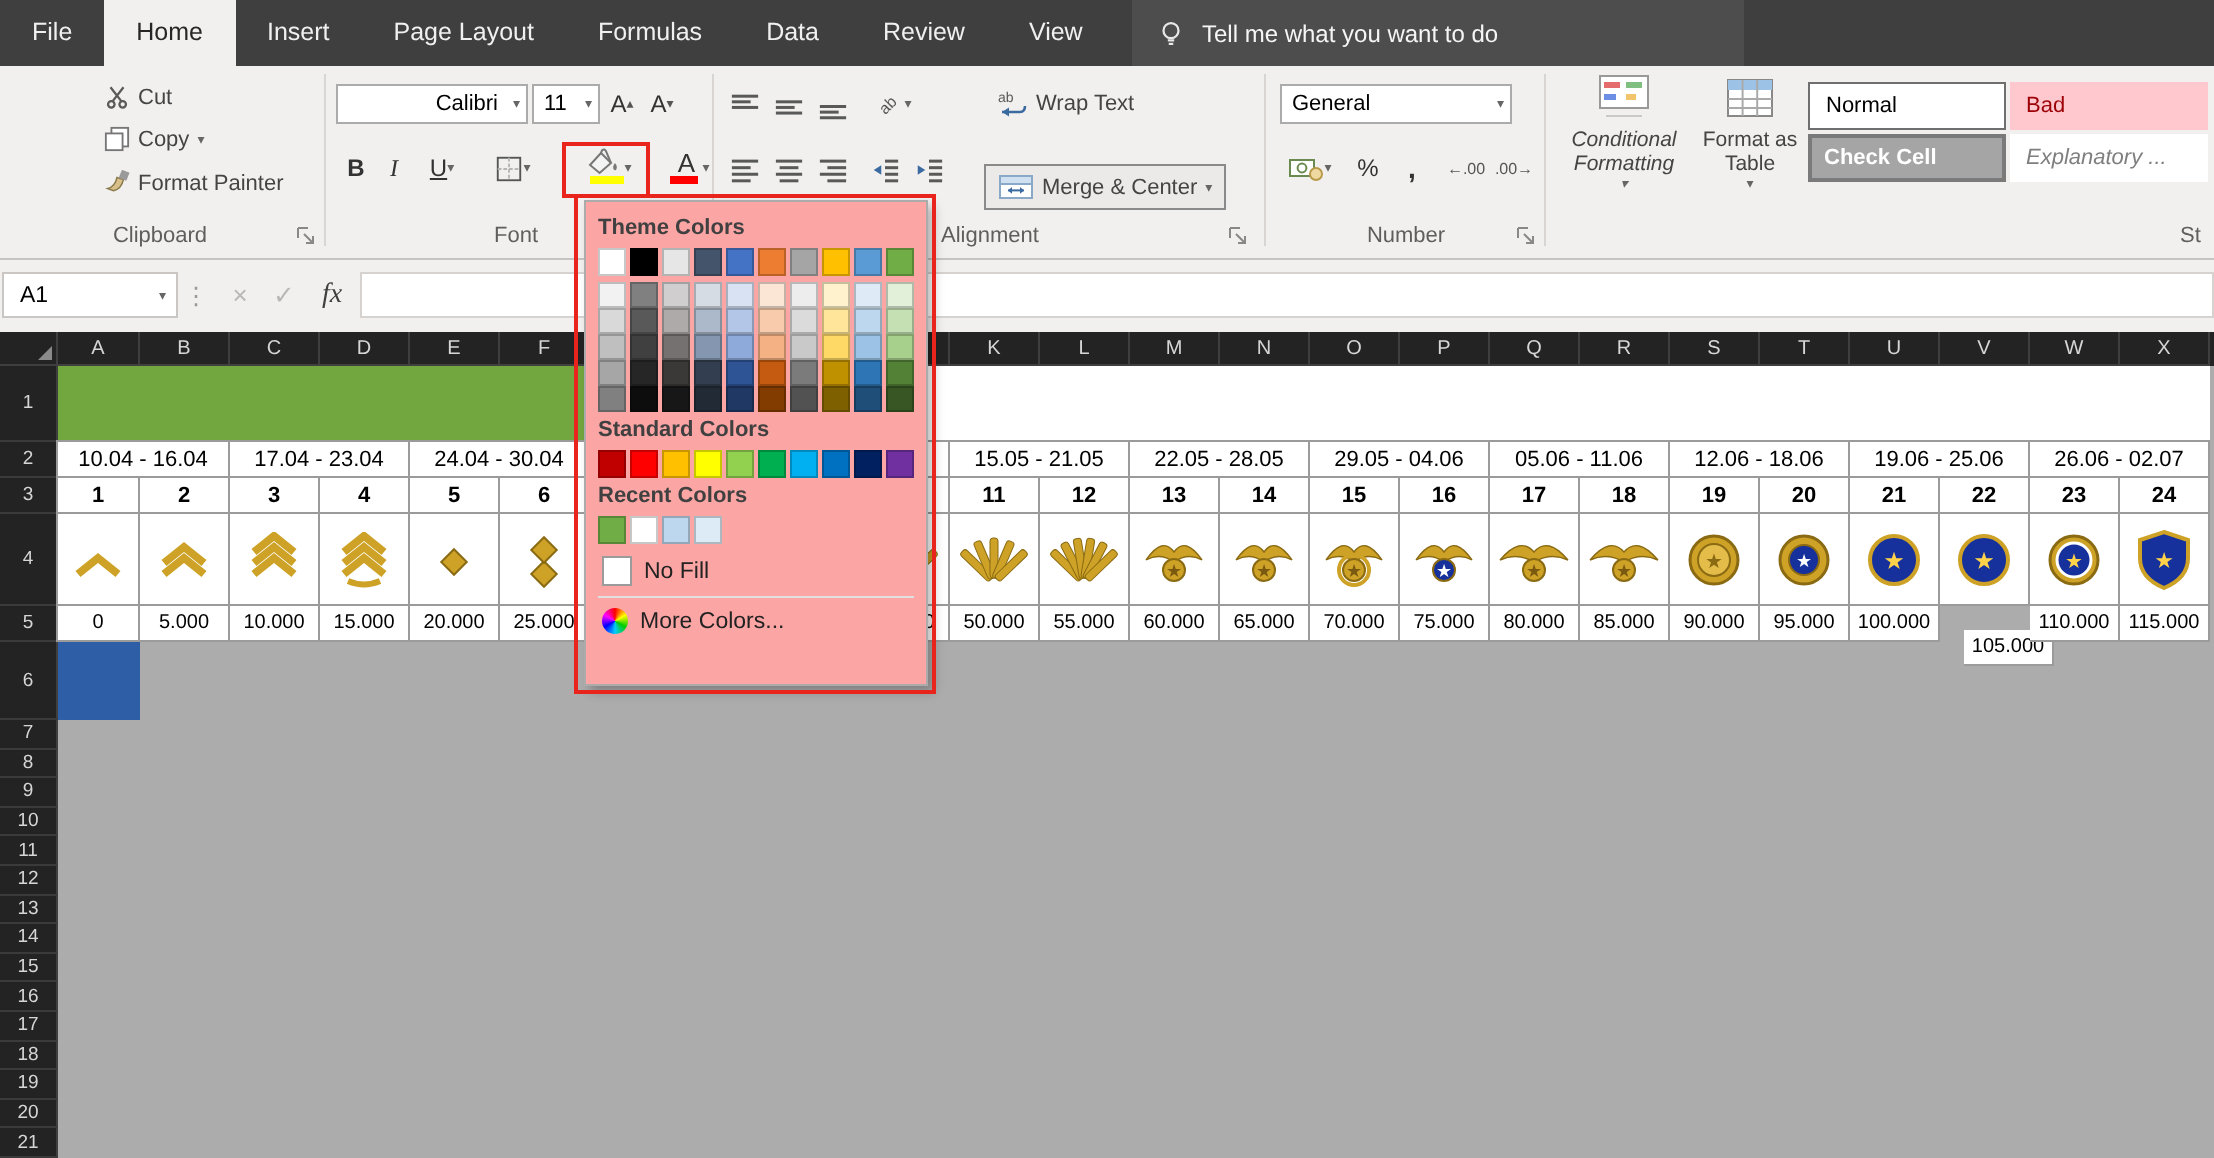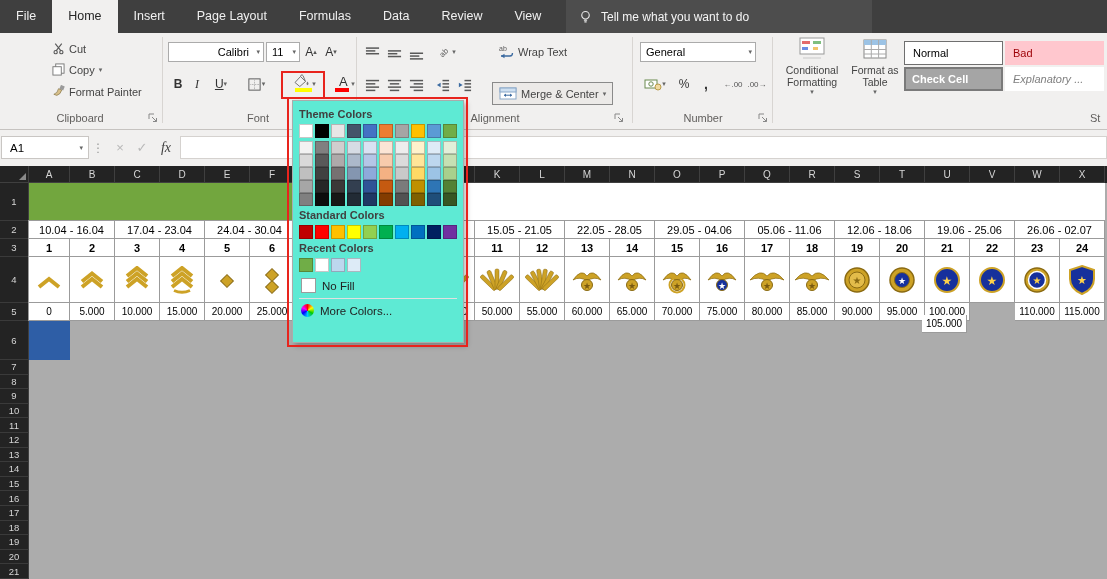--- a/index.html
+++ b/index.html
@@ -46,21 +46,21 @@
   .corner{background:#232323;border-right:1px solid #3F3F3F;border-bottom:1px solid #3F3F3F;}
   .corner::after{content:"";position:absolute;right:2px;bottom:2px;border-left:7px solid transparent;border-bottom:7px solid #8A8A8A;}
   .colhdr{background:#232323;color:#D6D6D6;font-size:10px;display:flex;align-items:center;justify-content:center;border-right:1px solid #3F3F3F;border-bottom:1px solid #3F3F3F;}
   .rowhdr{background:#232323;color:#D6D6D6;font-size:9.5px;display:flex;align-items:center;justify-content:center;border-bottom:1px solid #3A3A3A;border-right:1px solid #3F3F3F;}
   .cell{background:#fff;display:flex;align-items:center;justify-content:center;font-size:11px;color:#000;overflow:hidden;}
   .c-b{border-right:1px solid #9B9B9B;border-bottom:1px solid #9B9B9B;}
   .c-num{font-weight:bold;}
   .c-val{font-size:10px;}
   .tbl-outline{border-left:1px solid #9B9B9B;border-top:1px solid #9B9B9B;background:transparent;}
   
-  .palette{position:absolute;left:292px;top:100px;width:172px;height:243px;background:#5eead4;border:1px solid #ABABAB;box-shadow:3px 3px 5px rgba(0,0,0,.25);padding:4px 6px;box-sizing:border-box;z-index:40;font-size:11.5px;}
+  .palette{position:absolute;left:292px;top:100px;width:172px;height:243px;background:#fca5a5;border:1px solid #ABABAB;box-shadow:3px 3px 5px rgba(0,0,0,.25);padding:4px 6px;box-sizing:border-box;z-index:40;font-size:11.5px;}
   .pal-label{font-weight:bold;color:#404040;font-size:11px;margin:3px 0 4px;}
   .swrow{display:grid;grid-template-columns:repeat(10,14px);gap:2px;margin-bottom:3px;}
   .swgrid{display:grid;grid-template-columns:repeat(10,14px);column-gap:2px;row-gap:0;margin-bottom:2px;}
   .swatch{width:14px;height:14px;box-sizing:border-box;border:1px solid rgba(0,0,0,.22);cursor:pointer;}
   .swgrid .swatch{height:13px;}
   .pal-item{display:flex;align-items:center;gap:6px;padding:3px 2px;color:#222;cursor:pointer;}
   .nofill-ic{width:13px;height:13px;border:1px solid #9B9B9B;background:#fff;}
   .wheel{width:13px;height:13px;border-radius:50%;background:conic-gradient(#f00,#ff0,#0c0,#0cf,#00f,#f0f,#f00);}
   .pal-sep{height:1px;background:#E0E0E0;margin:2px 0;}
   
@@ -328,21 +328,21 @@
   <div class="tbtn" style="left:746px;top:40px;width:22px;height:22px;font-size:8px;color:#555;">.00→</div>
   <div class="grp-label" style="left:636px;width:134px;">Number</div>
   <div class="launcher" style="left:758px;top:80px;">
     <svg width="10" height="10" viewBox="0 0 10 10">
         <path d="M1 1 v5 M1 1 h5" stroke="#888" fill="none"></path>
         <path d="M4 4 l4.5 4.5 M8.5 5 v3.5 h-3.5" stroke="#888" fill="none"></path>
       </svg>
   </div>
   <div class="rsep" style="left:772px;"></div>
 
-  <div class="bigbtn" style="left:780px;top:4px;width:64px;height:74px;font-size:10.5px;">
+  <div class="bigbtn" style="left:780px;top:4px;width:64px;height:74px;font-size:10.5px;font-style:italic;">
     <span style="margin-bottom:3px;">
       <svg width="26" height="24" viewBox="0 0 26 24">
           <rect x="1" y="1" width="24" height="16" fill="#fff" stroke="#999"></rect>
           <rect x="3" y="4" width="8" height="3" fill="#E46C6C"></rect>
           <rect x="3" y="10" width="6" height="3" fill="#6C8EE4"></rect>
           <rect x="14" y="4" width="8" height="3" fill="#7FBF7F"></rect>
           <rect x="14" y="10" width="5" height="3" fill="#F2C46C"></rect>
           <path d="M4 21 h18" stroke="#C9C9C9"></path>
         </svg>
     </span>
@@ -754,21 +754,21 @@
     <div class="cell c-b c-val" style="left: 520px; top: 137px; width: 45px; height: 18px;">55.000</div>
     <div class="cell c-b c-val" style="left: 565px; top: 137px; width: 45px; height: 18px;">60.000</div>
     <div class="cell c-b c-val" style="left: 610px; top: 137px; width: 45px; height: 18px;">65.000</div>
     <div class="cell c-b c-val" style="left: 655px; top: 137px; width: 45px; height: 18px;">70.000</div>
     <div class="cell c-b c-val" style="left: 700px; top: 137px; width: 45px; height: 18px;">75.000</div>
     <div class="cell c-b c-val" style="left: 745px; top: 137px; width: 45px; height: 18px;">80.000</div>
     <div class="cell c-b c-val" style="left: 790px; top: 137px; width: 45px; height: 18px;">85.000</div>
     <div class="cell c-b c-val" style="left: 835px; top: 137px; width: 45px; height: 18px;">90.000</div>
     <div class="cell c-b c-val" style="left: 880px; top: 137px; width: 45px; height: 18px;">95.000</div>
     <div class="cell c-b c-val" style="left: 925px; top: 137px; width: 45px; height: 18px;">100.000</div>
-    <div class="cell c-b c-val" style="left: 922px; top: 137px; width: 45px; height: 18px; margin-top: 12px;">105.000</div>
+    <div class="cell c-b c-val" style="left: 982px; top: 137px; width: 45px; height: 18px; margin-top: 12px;">105.000</div>
     <div class="cell c-b c-val" style="left: 1015px; top: 137px; width: 45px; height: 18px;">110.000</div>
     <div class="cell c-b c-val" style="left: 1060px; top: 137px; width: 45px; height: 18px;">115.000</div>
     <div class="cell" style="left: 29px; top: 155px; width: 41px; height: 39px; background: rgb(46, 94, 166);"></div>
   </div>
 
 <div class="palette">
   <div class="pal-label">Theme Colors</div>
   <div class="swrow">
       <div class="swatch" title="#FFFFFF" style="background: rgb(255, 255, 255);"></div>
       <div class="swatch" title="#000000" style="background: rgb(0, 0, 0);"></div>

